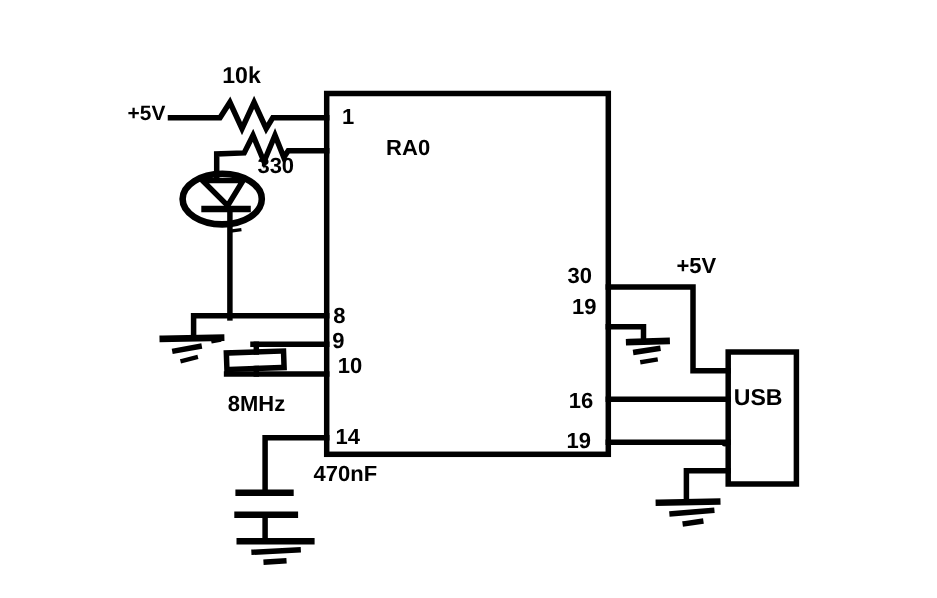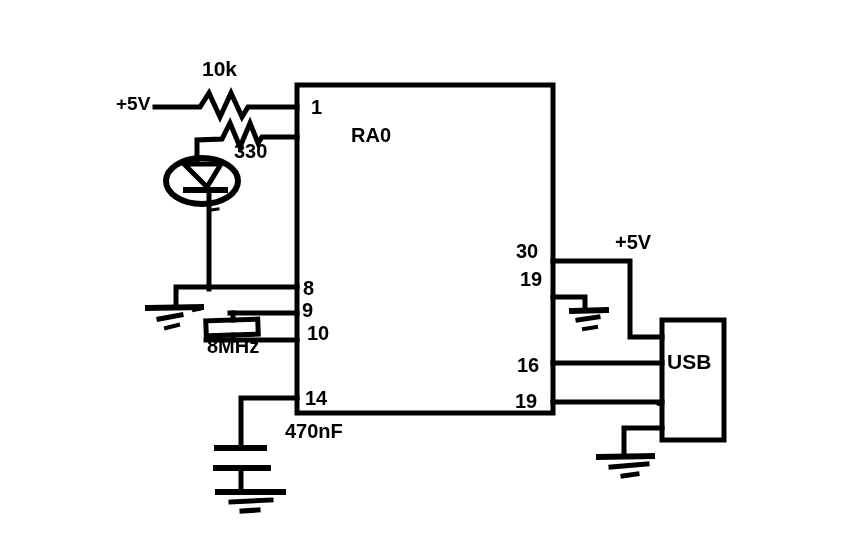--- a/index.html
+++ b/index.html
@@ -85,21 +85,21 @@
         <path d="M599 457 L652 456" stroke-width="6"></path>
         <path d="M611 467 L647 464" stroke-width="5"></path>
         <path d="M623 476 L637 474" stroke-width="5"></path>
       </g>
     </g>
   </svg>
 
   <div class="lbl s19" style="left:116px; top:94px;">+5V</div>
   <div class="lbl s21" style="left:202px; top:58px;">10k</div>
   <div class="lbl s20" style="left:234px; top:141px;">330</div>
-  <div class="lbl s20" style="left:207px; top:336px;text-align:right;">8MHz</div>
+  <div class="lbl s20" style="left:207px; top:358px;text-align:right;">8MHz</div>
   <div class="lbl s20" style="left:285px; top:421px;">470nF</div>
   <div class="lbl s20" style="left:615px; top:232px;">+5V</div>
   <div class="lbl s21" style="left:667px; top:351px;">USB</div>
 
   <div class="lbl s20" style="left:311px; top:97px;">1</div>
   <div class="lbl s20" style="left:309px; top:125px;margin-left:42px;">RA0</div>
   <div class="lbl s20" style="left:303px; top:278px;">8</div>
   <div class="lbl s20" style="left:302px; top:300px;">9</div>
   <div class="lbl s20" style="left:307px; top:323px;">10</div>
   <div class="lbl s20" style="left:305px; top:388px;">14</div>

